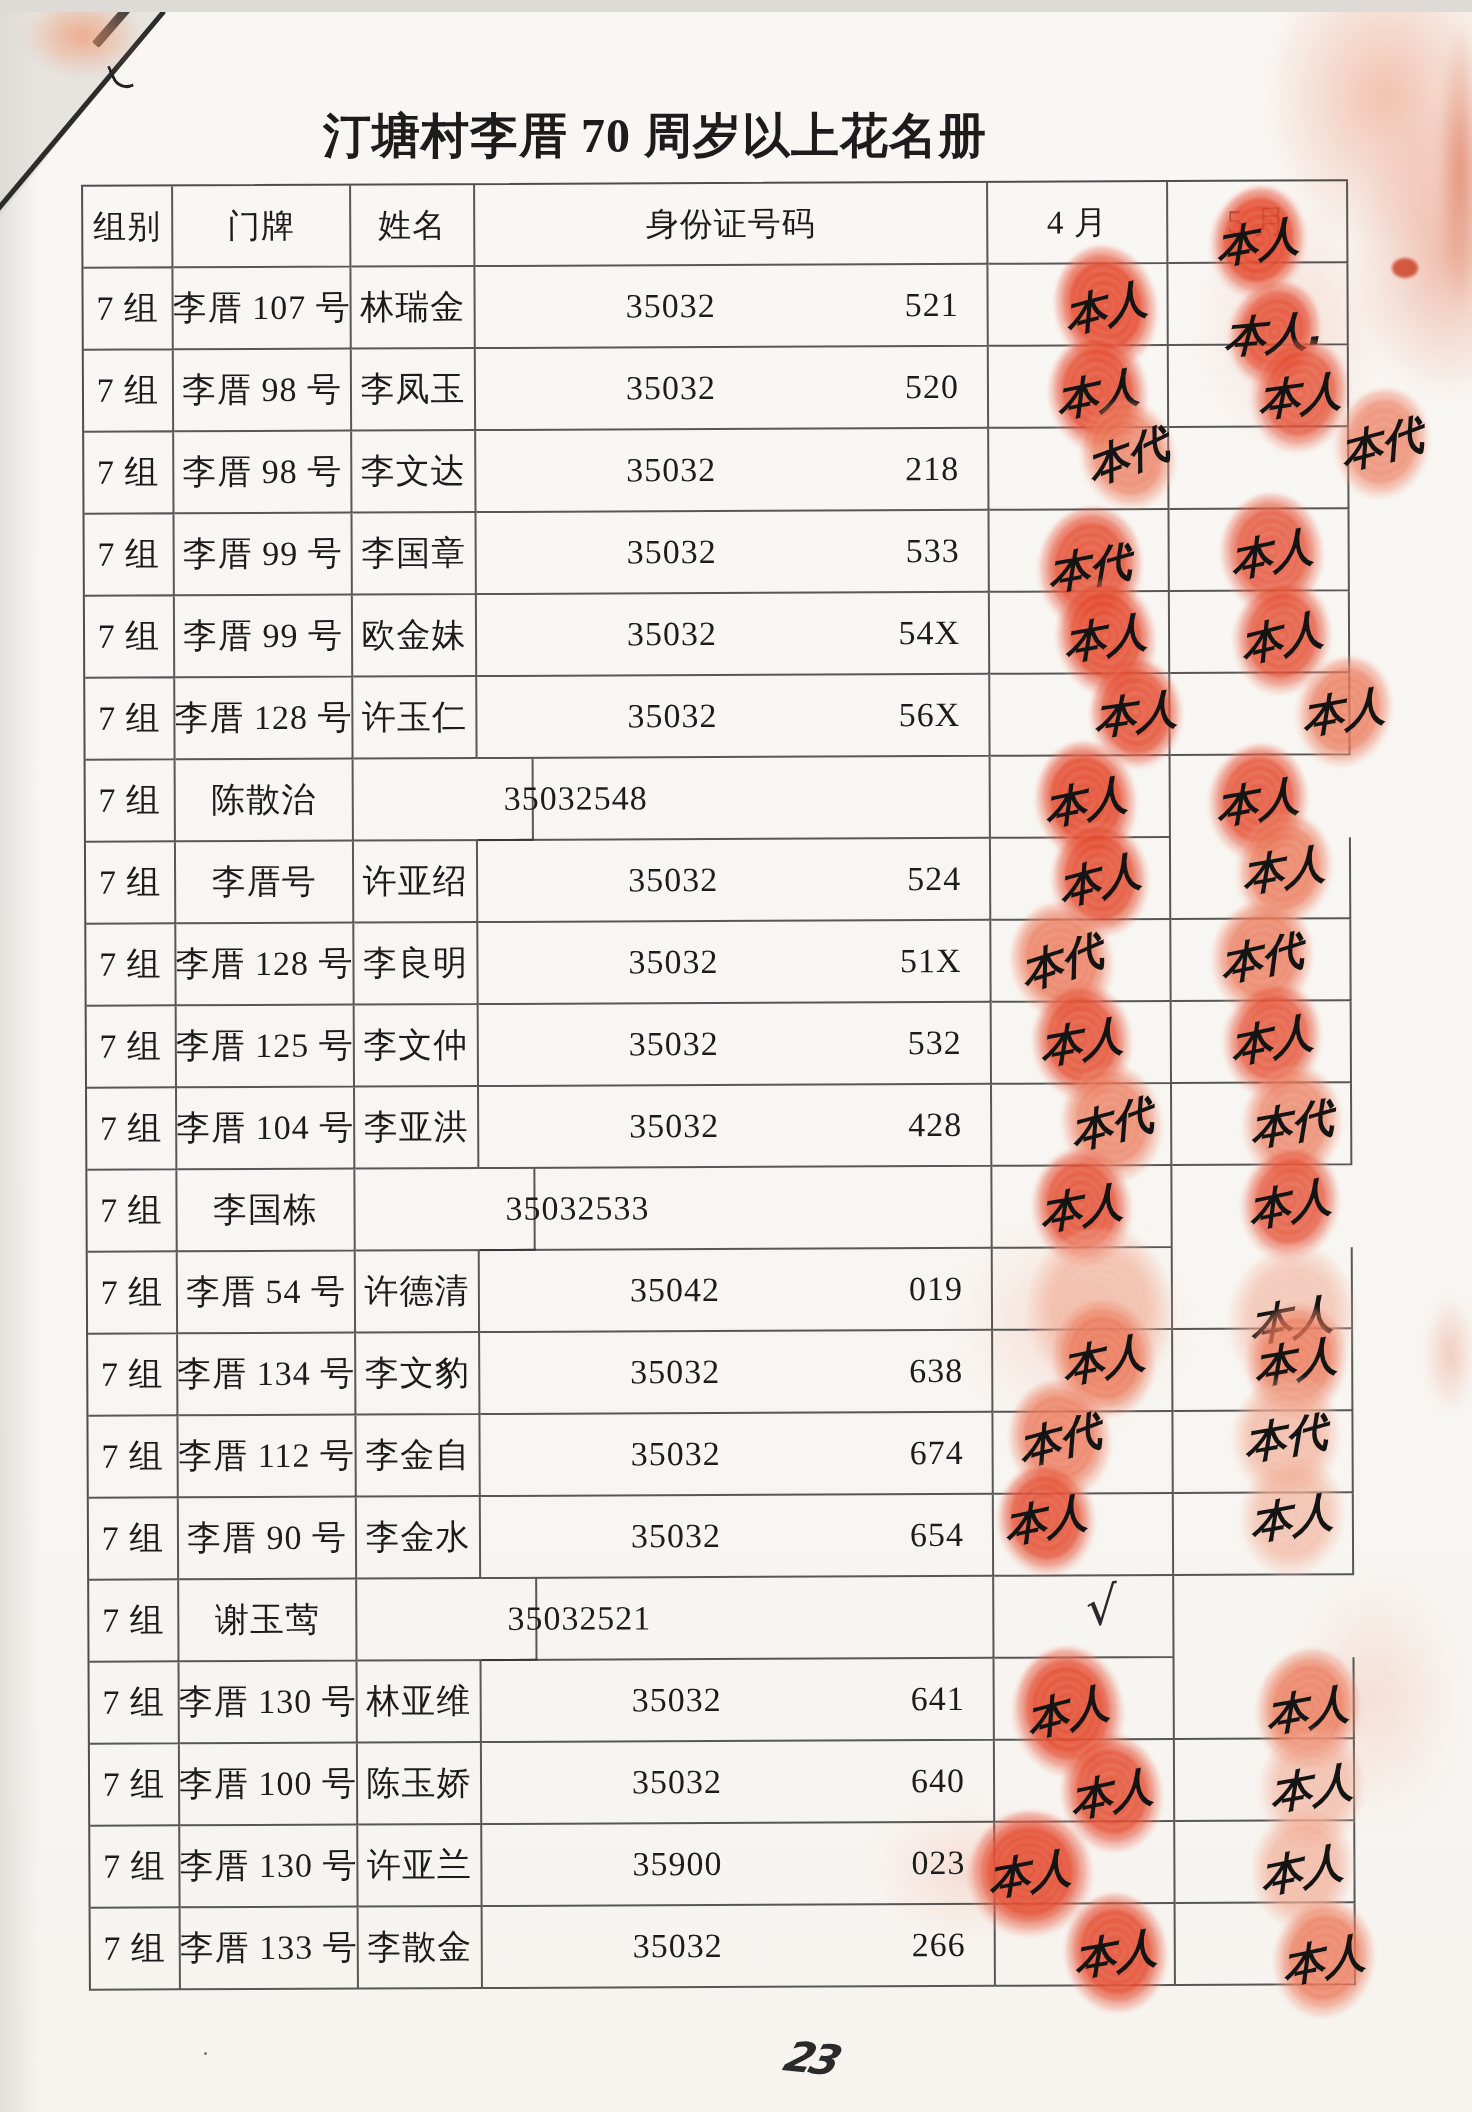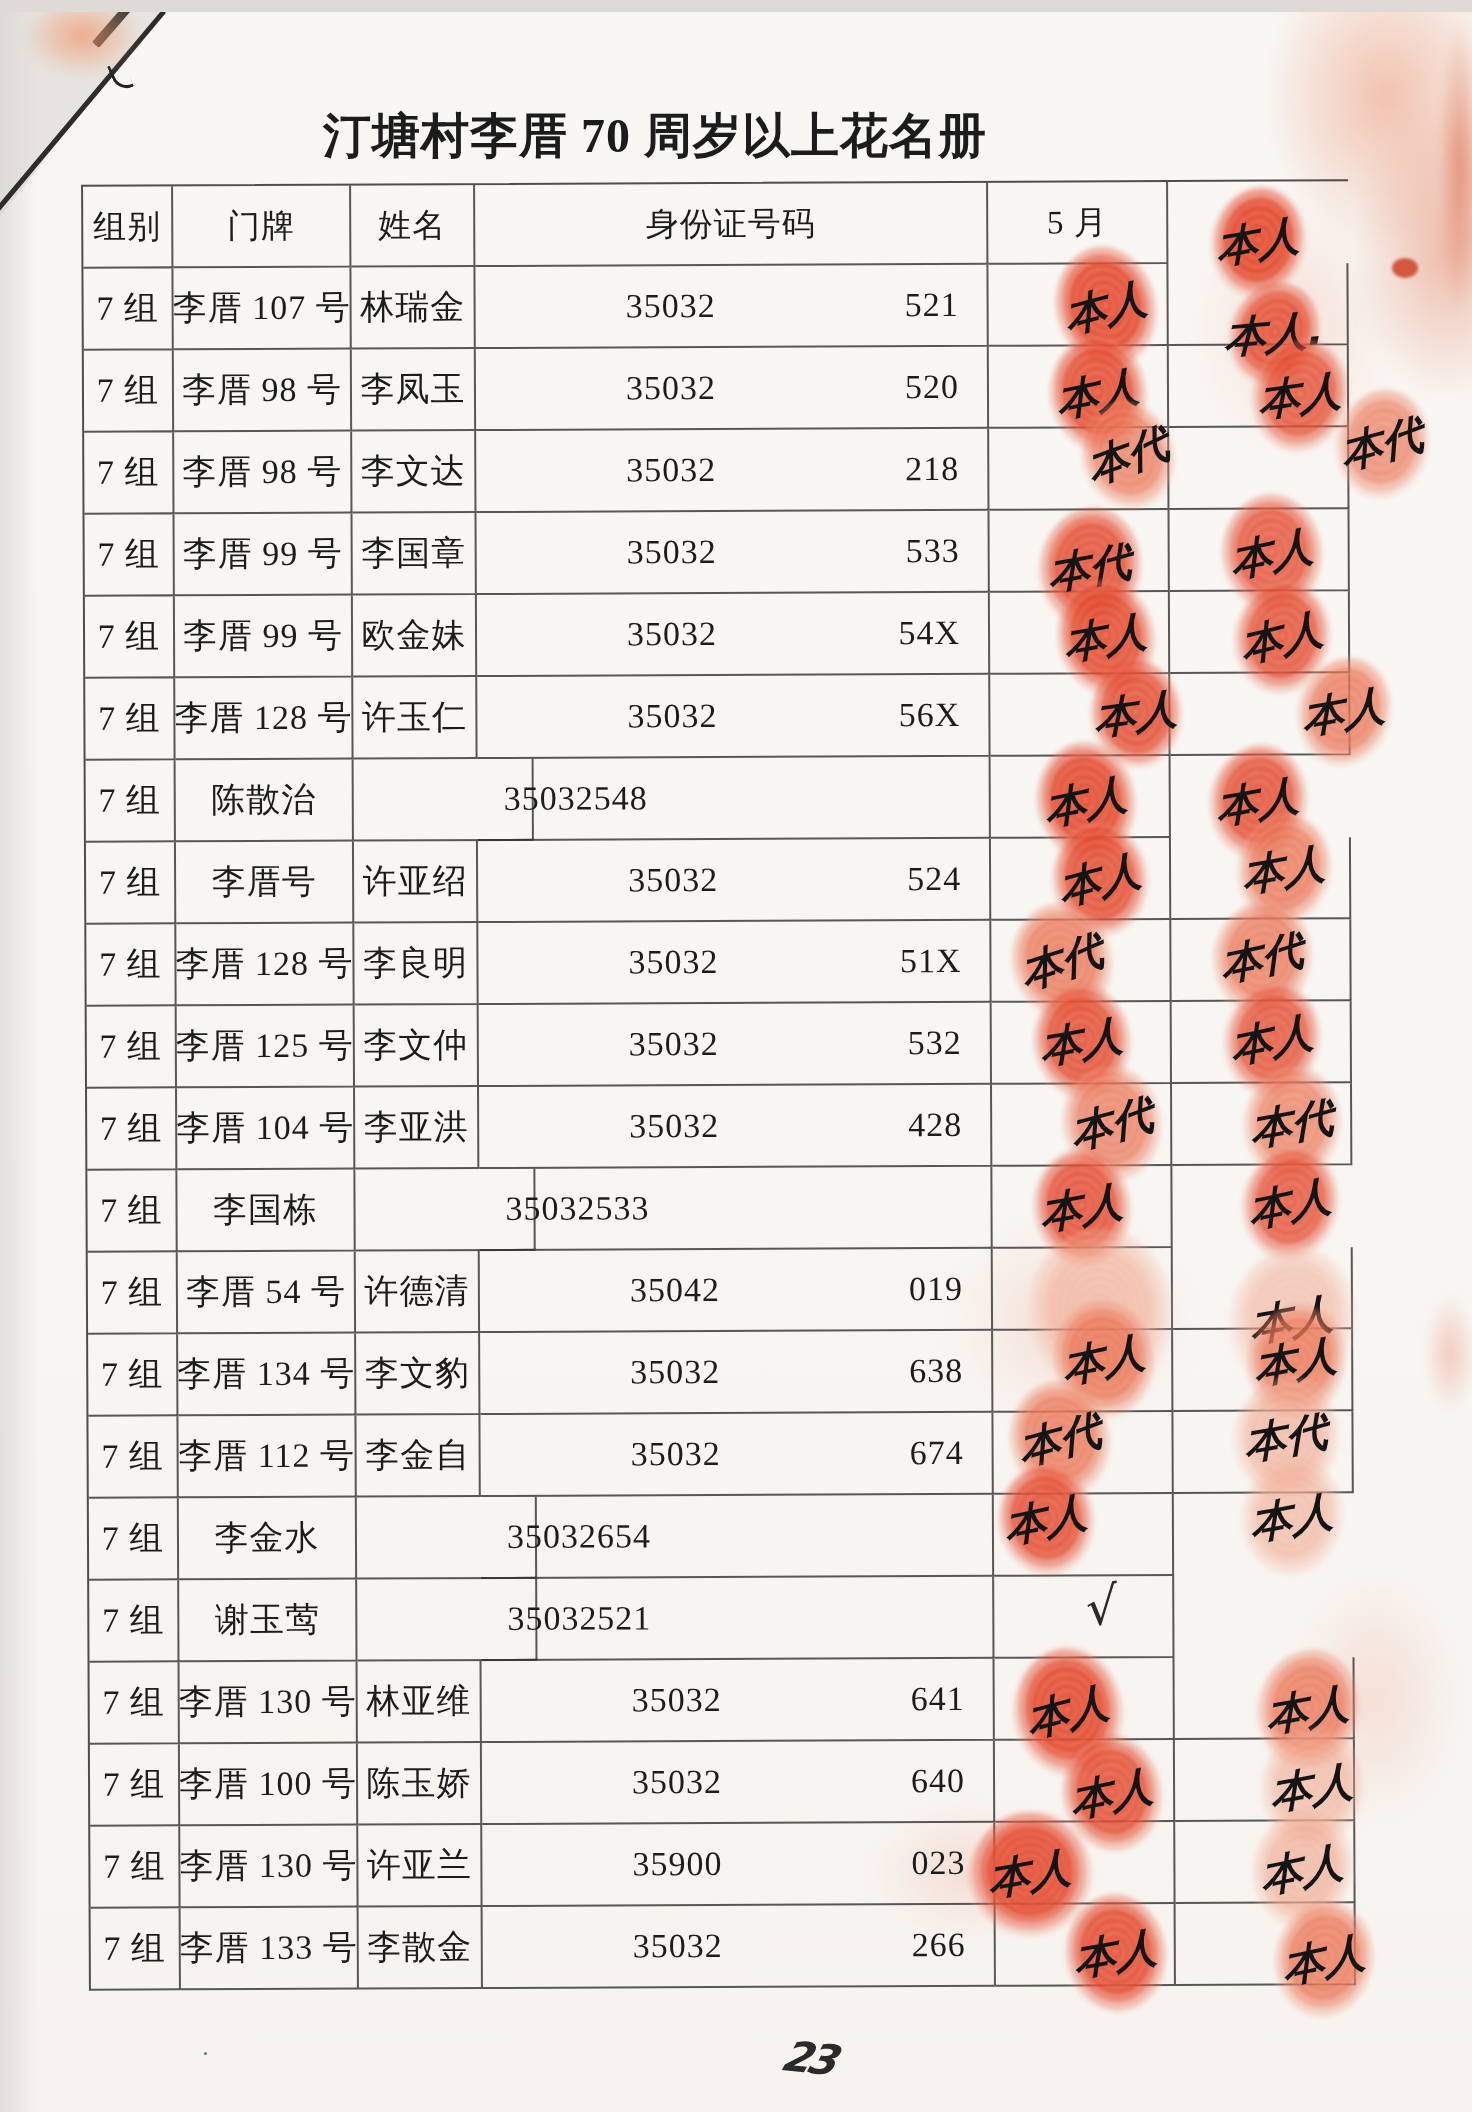--- a/index.html
+++ b/index.html
@@ -100,20 +100,21 @@
   <div class="speck"></div>
 
   <div class="title">汀塘村李厝 70 周岁以上花名册</div>
 
   <div class="tbl">
     <div class="trow" id="header-row">
         <div class="tcell th">组别</div>
         <div class="tcell th">门牌</div>
         <div class="tcell th">姓名</div>
         <div class="tcell th">身份证号码</div>
+        <div class="tcell th">4 月</div>
         <div class="tcell th">5 月</div>
       </div>
     <div id="body-rows">
   <div class="trow">
     <div class="tcell">7 组</div>
     <div class="tcell">李厝 107 号</div>
     <div class="tcell">林瑞金</div>
     <div class="tcell id-cell">
       <span>35032</span>
       <span>521</span>
@@ -283,20 +284,21 @@
     <div class="tcell id-cell">
       <span>35032</span>
       <span>674</span>
     </div>
     <div class="tcell"></div>
     <div class="tcell"></div>
   </div>
 
   <div class="trow">
     <div class="tcell">7 组</div>
+    <div class="tcell">李厝 90 号</div>
     <div class="tcell">李金水</div>
     <div class="tcell id-cell">
       <span>35032</span>
       <span>654</span>
     </div>
     <div class="tcell"></div>
     <div class="tcell"></div>
   </div>
 
   <div class="trow">

